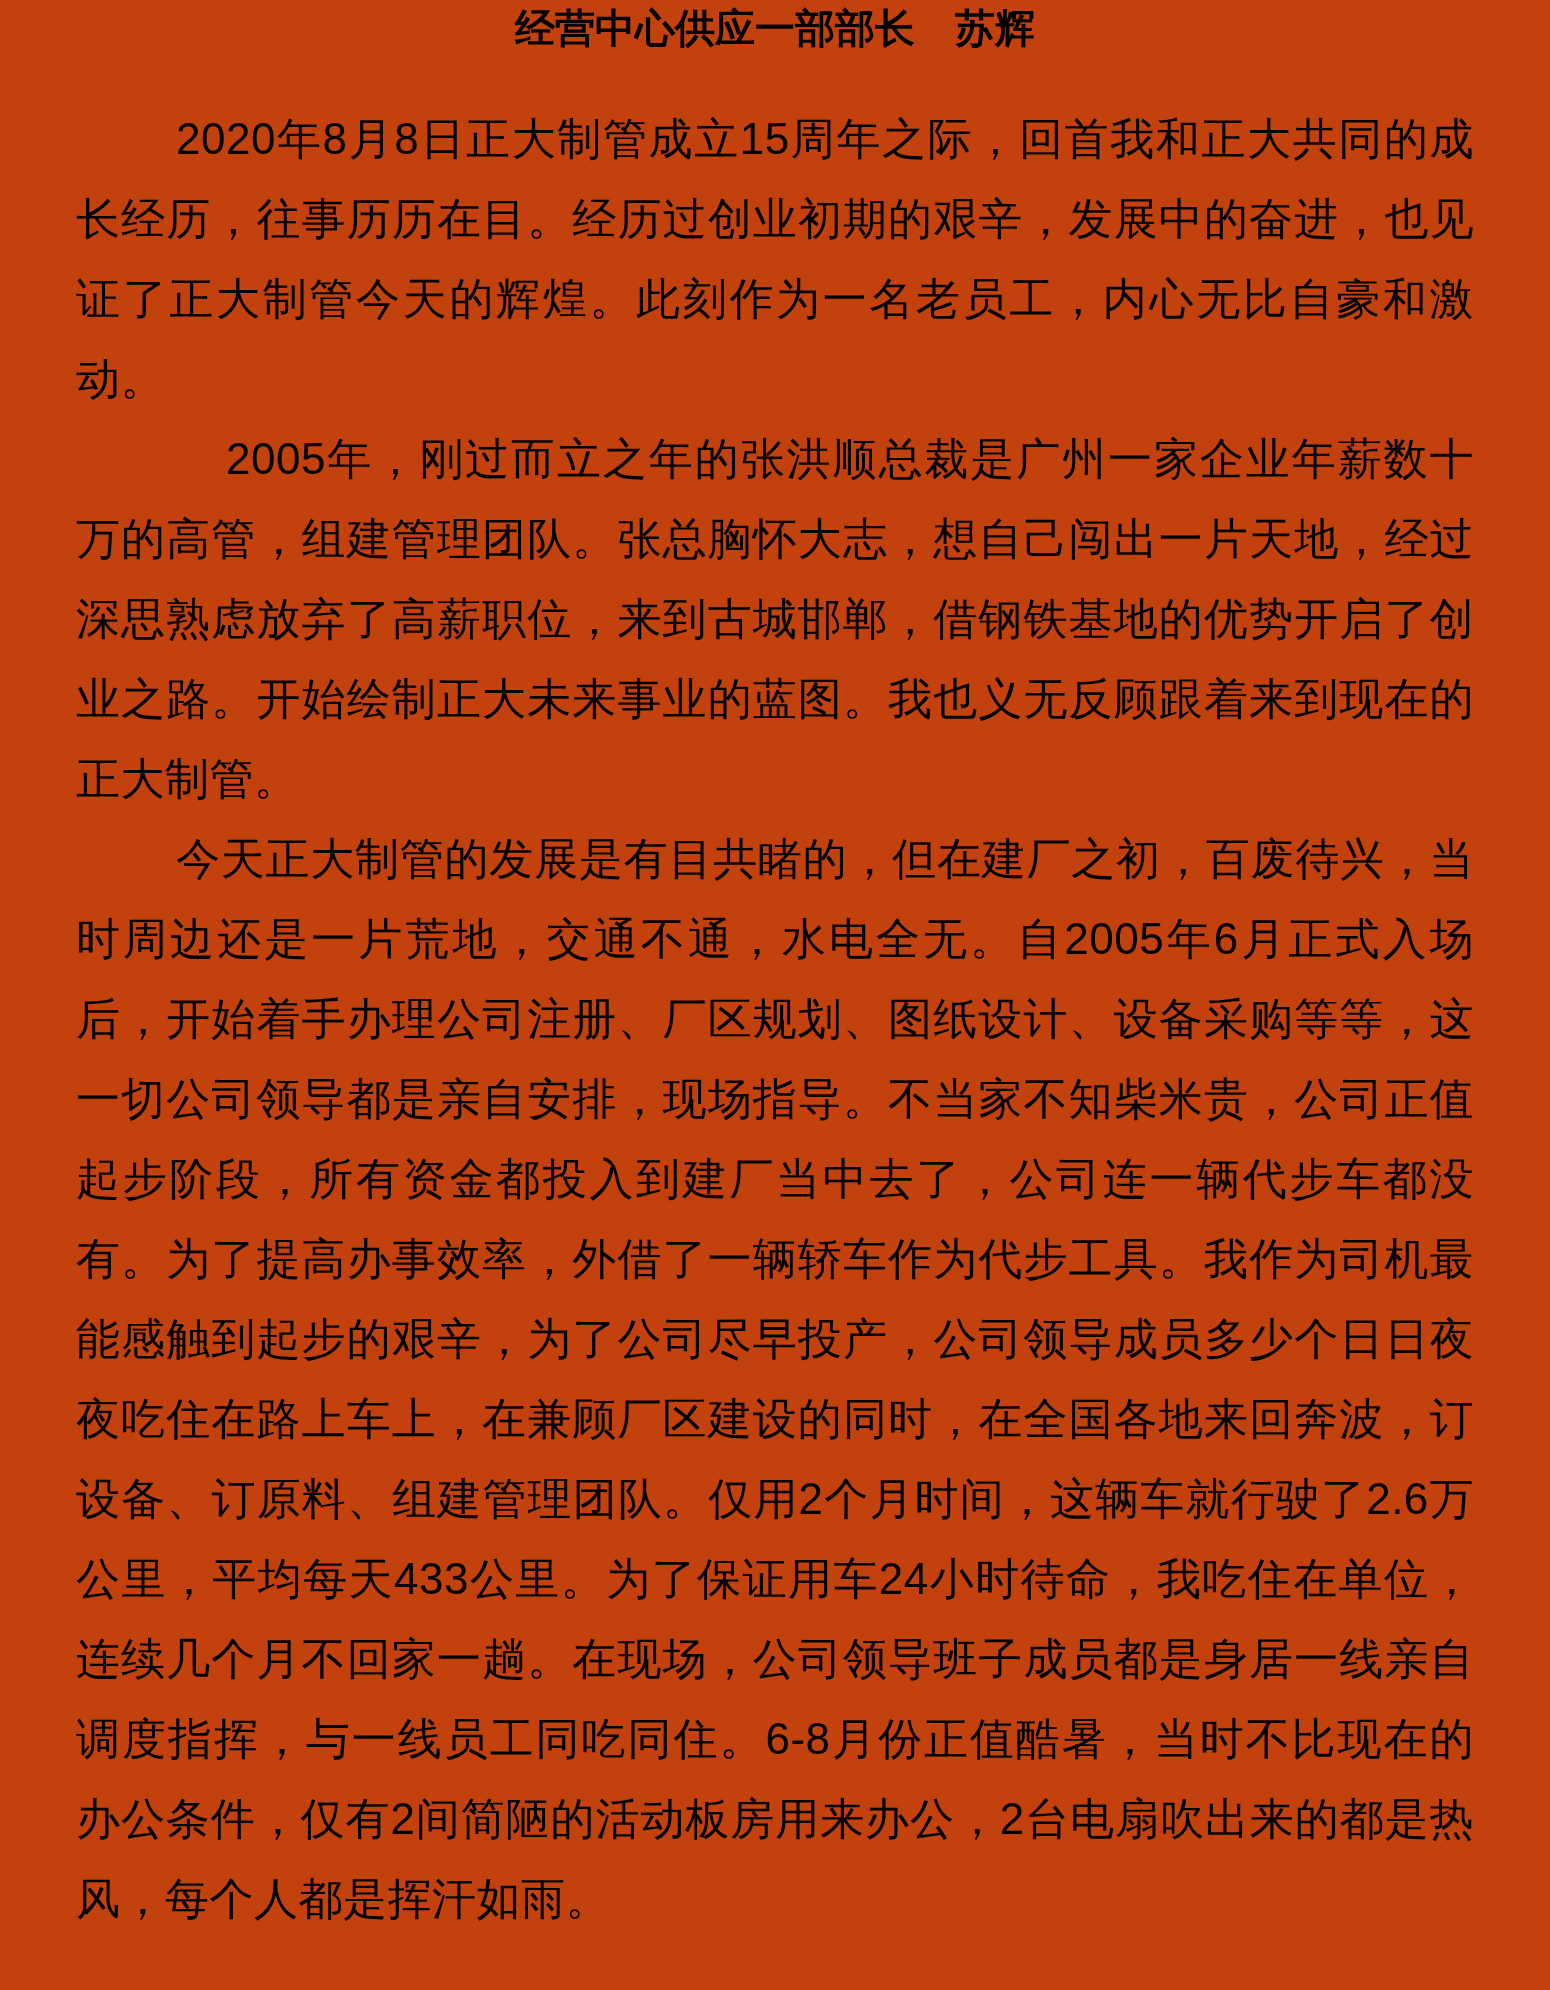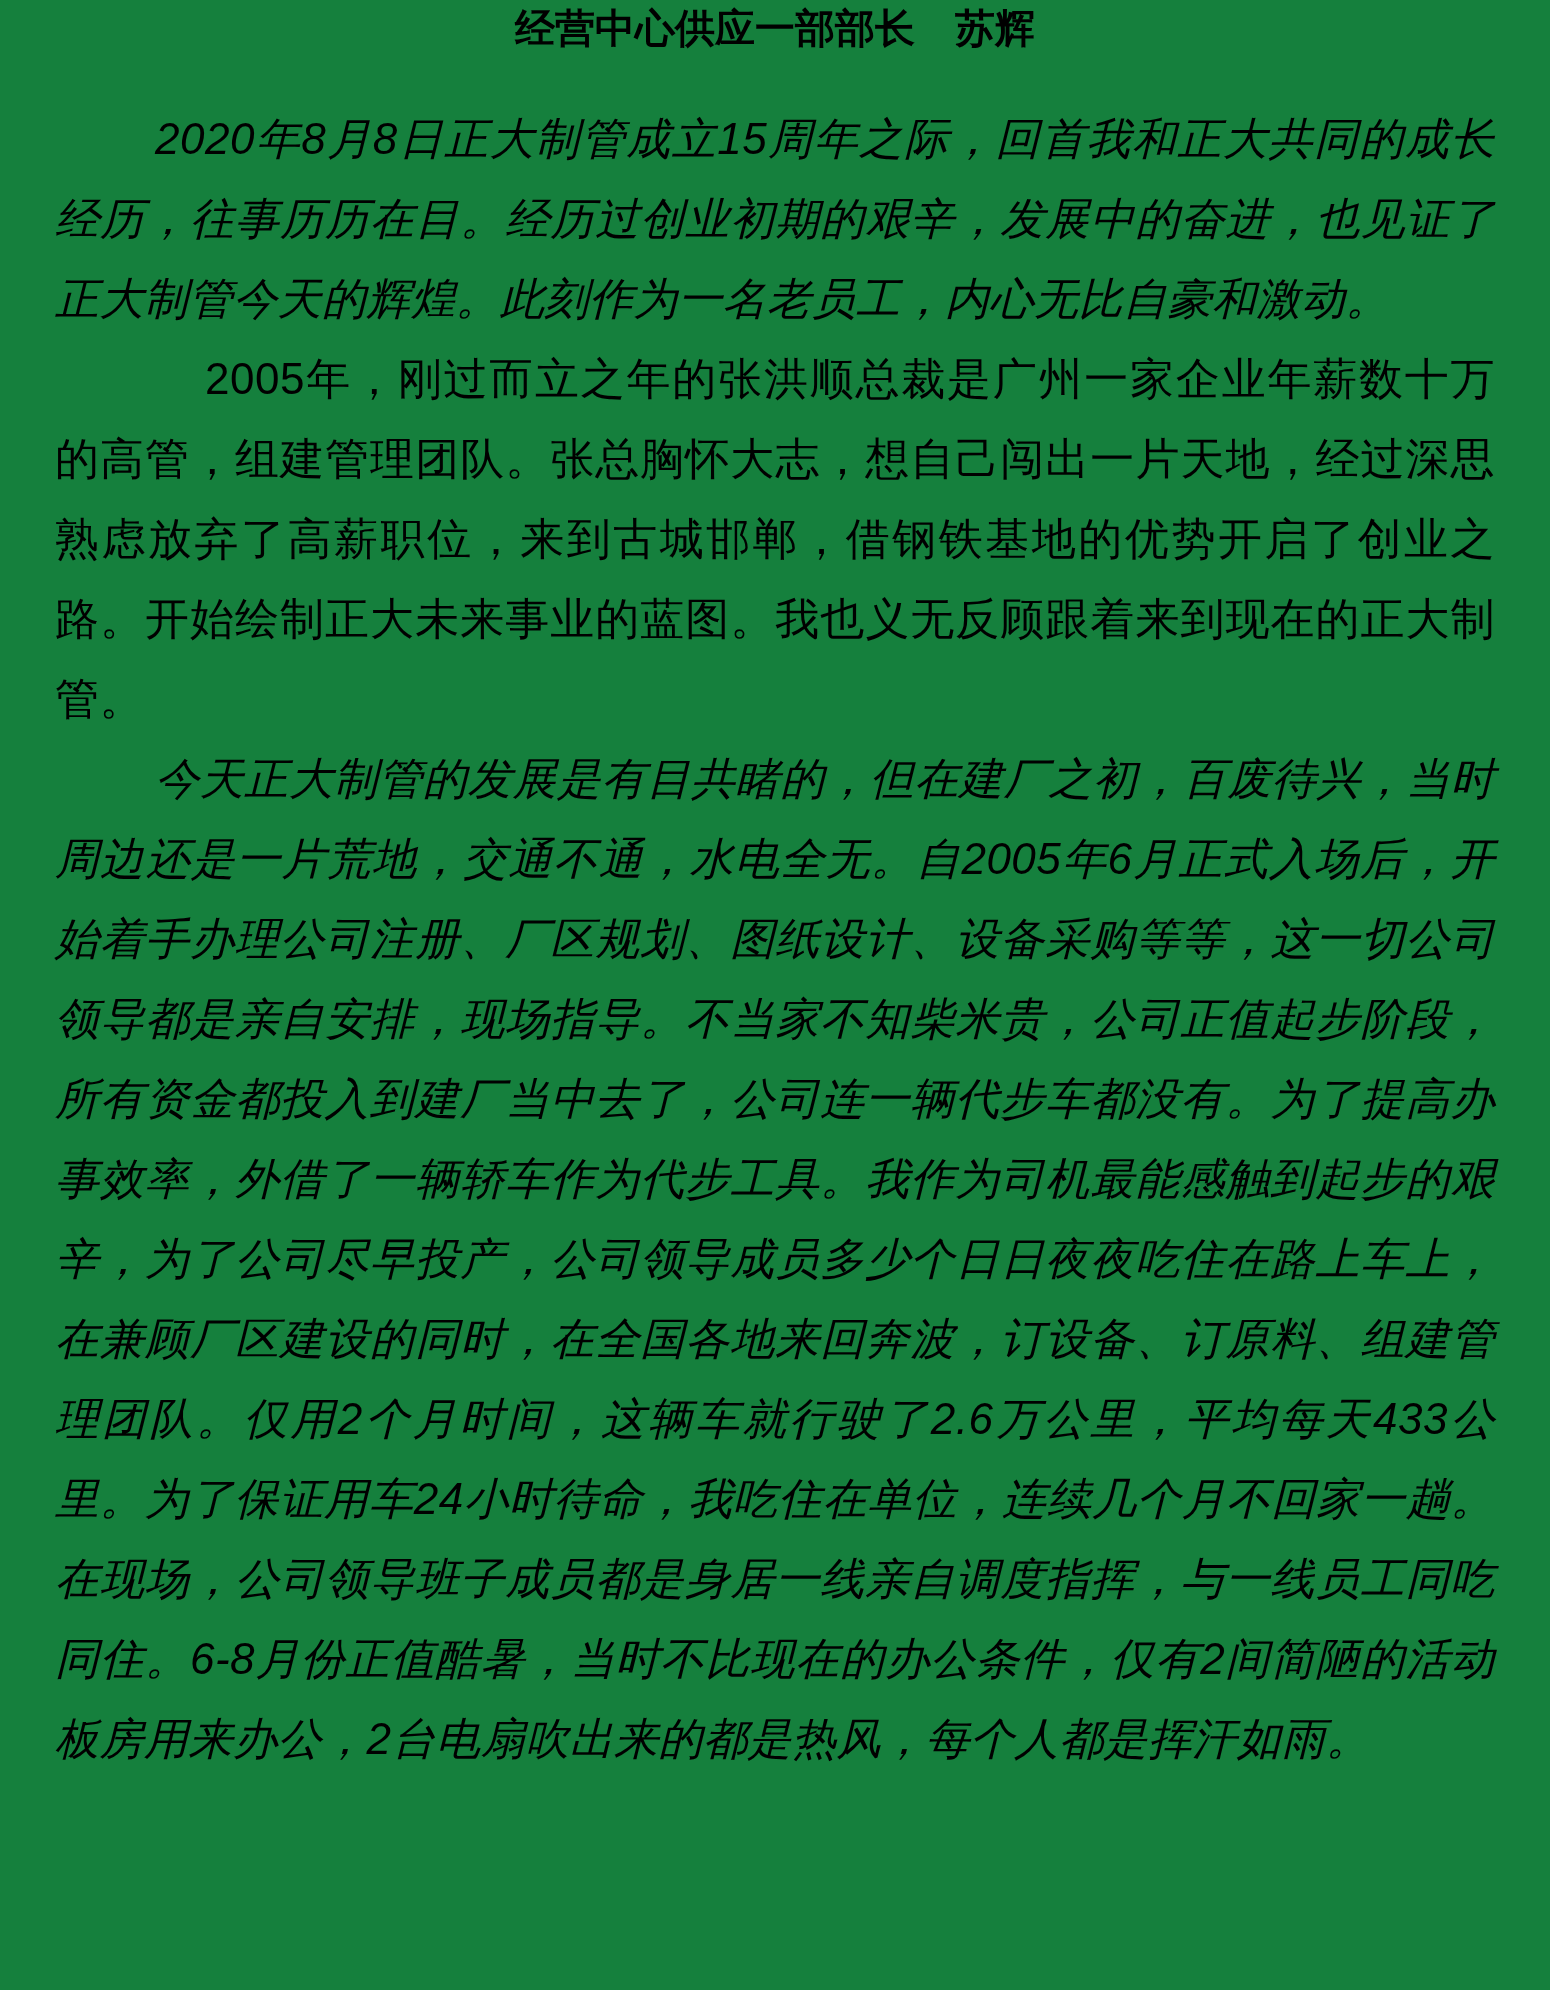--- a/index.html
+++ b/index.html
@@ -4,23 +4,23 @@
 <style>
   html, body {
     margin: 0;
     padding: 0;
     background: #ffffff;
   }
   .page {
     position: relative;
     width: 1550px;
     height: 1990px;
-    background: #15803d;
+    background: #c2410c;
     box-sizing: border-box;
-    padding: 0 55px;
+    padding: 0 76px;
     overflow: hidden;
     color: #000000;
   }
   .doc-title {
     margin: 4px 0 0 0;
     font-family: "Liberation Serif", "DejaVu Serif", serif;
     font-weight: bold;
     font-size: 40px;
     line-height: 50px;
     text-align: center;
@@ -37,21 +37,20 @@
     margin: 0;
     text-align: justify;
     text-align-last: left;
     letter-spacing: 0.5px;
   }
   .para.first {
     margin-top: 45px;
   }
   .indent-2 {
     text-indent: 100px;
-    font-style: italic;
   }
   .indent-3 {
     text-indent: 150px;
   }
 </style>
 </head>
 <body>
 
 <div class="page">
   <h1 class="doc-title">经营中心供应一部部长　苏辉</h1>

